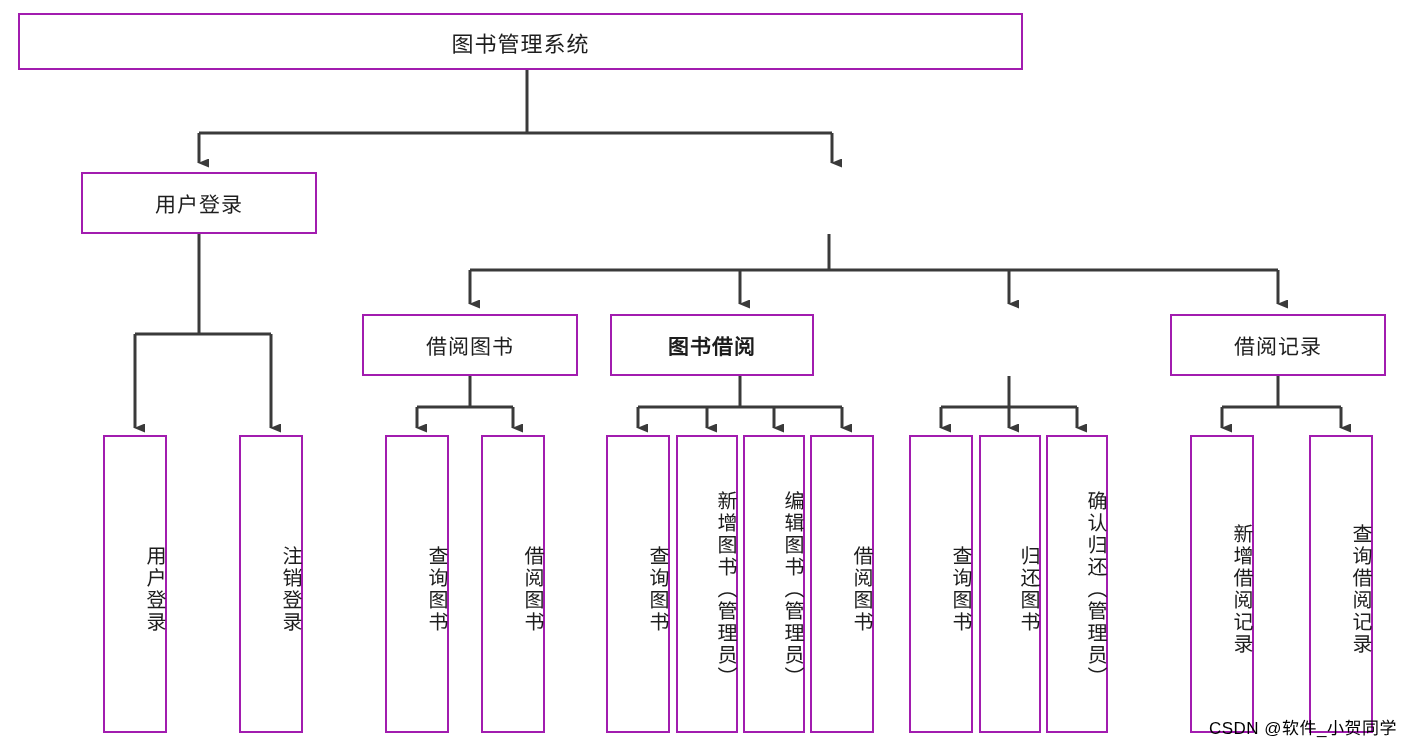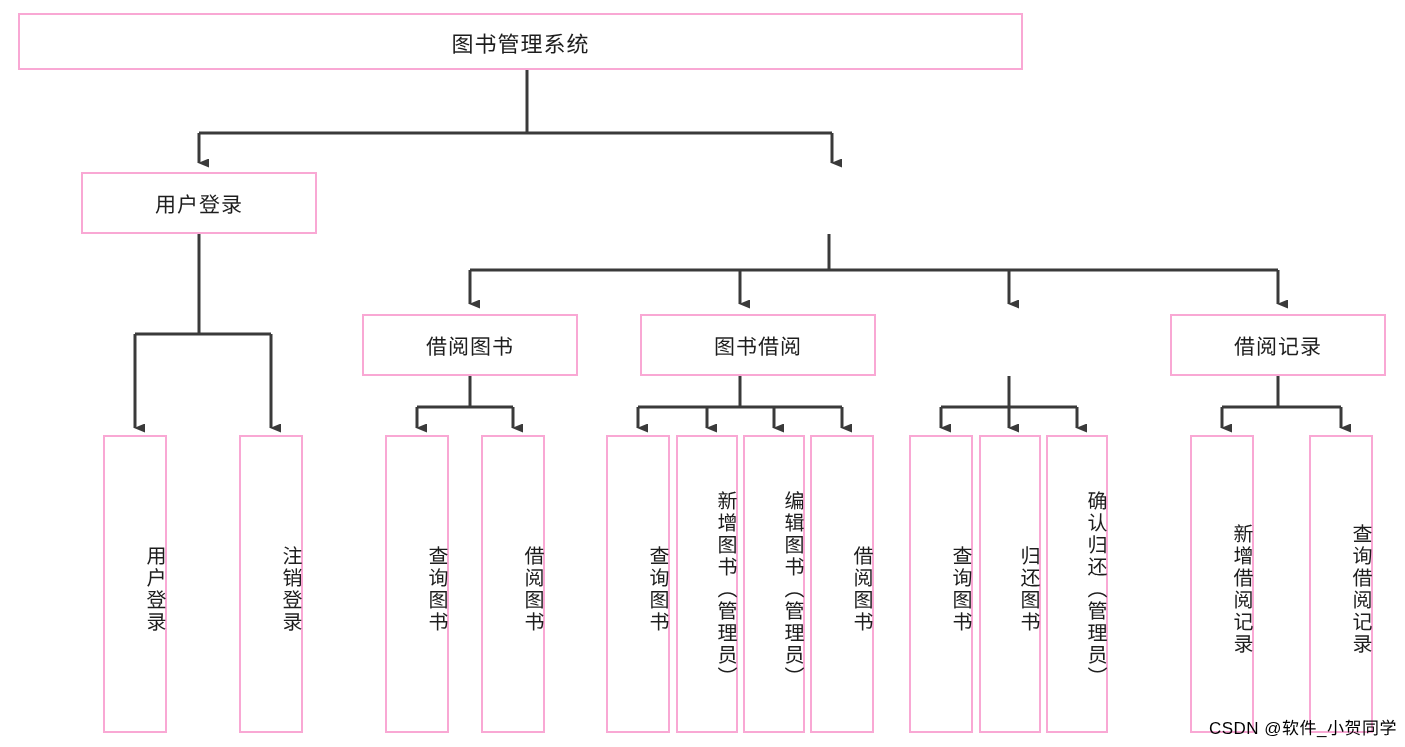--- a/index.html
+++ b/index.html
@@ -21,21 +21,21 @@
     left: 0;
     top: 0;
     width: 1405px;
     height: 747px;
     pointer-events: none;
   }
   .node {
     position: absolute;
     box-sizing: border-box;
     background: #ffffff;
-    border: 2px solid #f9a8d4;
+    border: 2px solid #a21caf;
     display: flex;
     align-items: center;
     justify-content: center;
     color: #1d1d1d;
     z-index: 2;
   }
   .node-h {
     font-size: 21px;
     letter-spacing: 1px;
     white-space: nowrap;
@@ -133,21 +133,21 @@
 
   <div class="node node-h" style="left:81px; top:172px; width:236px; height:62px;">
     <span>用户登录</span>
   </div>
 
 
   <div class="node node-h" style="left:362px; top:314px; width:216px; height:62px;">
     <span>借阅图书</span>
   </div>
 
-  <div class="node node-h" style="left:640px; top:314px; width:236px; height:62px;">
+  <div class="node node-h" style="left:610px; top:314px; width:204px; height:62px;font-weight:bold;">
     <span>图书借阅</span>
   </div>
 
 
   <div class="node node-h" style="left:1170px; top:314px; width:216px; height:62px;">
     <span>借阅记录</span>
   </div>
 
   <div class="node node-v" style="left:103px; top:435px; width:64px; height:298px;">
     <span class="vtext">用户登录</span>

